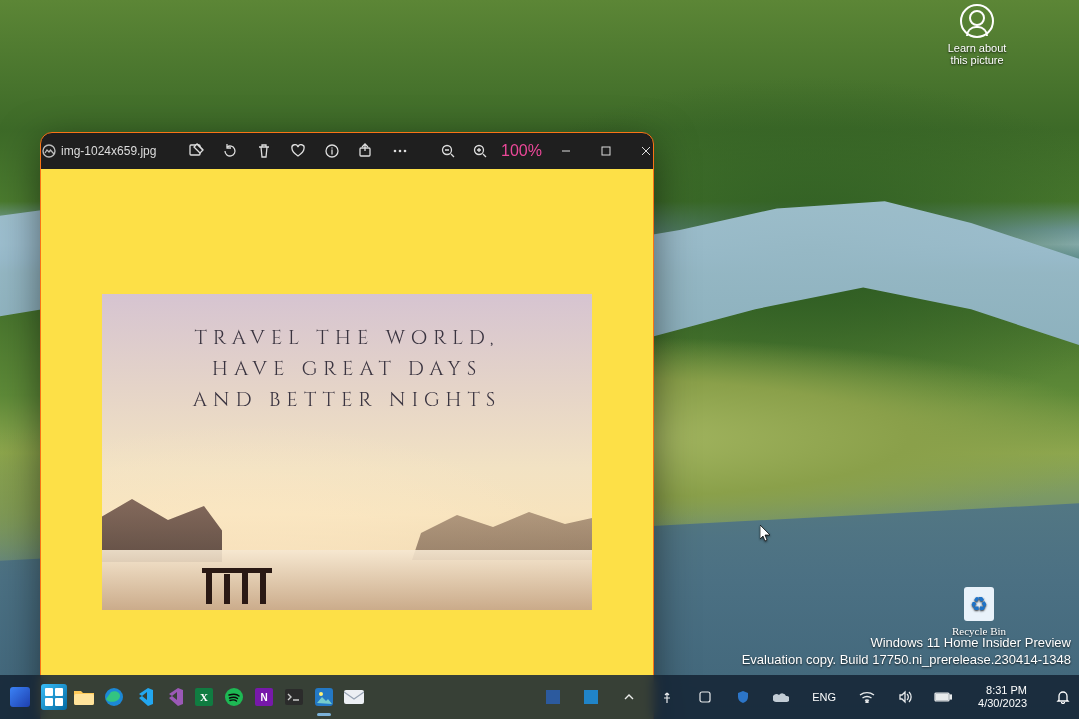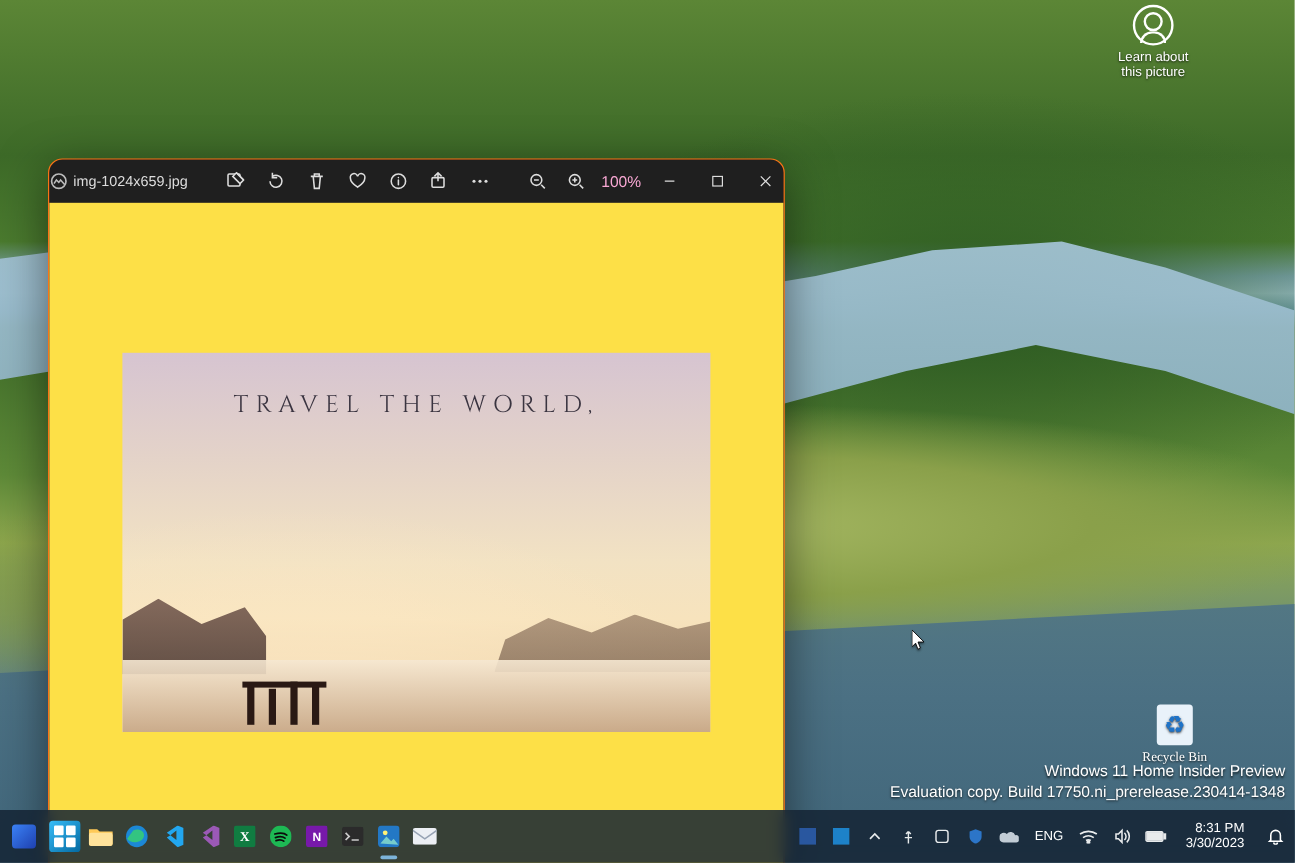--- a/index.html
+++ b/index.html
@@ -24,21 +24,21 @@
   .river2 {
     position: absolute; left:0; right:0; top:0; bottom:0;
     clip-path: polygon(0% 78%, 100% 70%, 100% 100%, 0% 100%);
     background: linear-gradient(180deg,#6d93a4 0%, #41667a 100%);
     opacity: .9;
   }
 
   
   .desktop-icon { position:absolute; width:76px; text-align:center; color:#fff; font-size:11px; text-shadow:0 1px 2px rgba(0,0,0,.8); }
   .desktop-icon .glyph { width:34px; height:34px; margin:0 auto 4px; display:flex; align-items:center; justify-content:center; }
-  .learn-about { top:4px; right:80px; }
+  .learn-about { top:4px; right:64px; }
   .learn-about .glyph { border:2px solid #fff; border-radius:50%; }
   .learn-about .glyph::before { content:""; width:12px; height:12px; border:2px solid #fff; border-radius:50%; position:relative; top:-3px; }
   .learn-about .glyph::after { content:""; position:absolute; width:18px; height:8px; border:2px solid #fff; border-bottom:0; border-radius:10px 10px 0 0; top:22px; left:50%; transform:translateX(-50%);}
   .recycle { right:62px; bottom:82px;font-family:Liberation Serif, serif; }
   .recycle .glyph { background:#e9f2fa; border-radius:3px; position:relative; width:30px; height:34px; }
   .recycle .glyph::before { content:"♻"; color:#1e73c8; font-size:20px; position:absolute; left:50%; top:50%; transform:translate(-50%,-50%); }
 
   
   .watermark { position:absolute; right:8px; bottom:50px; color:#fff; text-align:right; text-shadow:0 1px 2px rgba(0,0,0,.8); font-size:13px; line-height:1.35; }
 
@@ -47,21 +47,21 @@
     position:absolute; left:40px; top:132px; width:614px; height:604px;
     background:#1f1f1f; border:1px solid #f97316; border-radius:12px; overflow:hidden;
     box-shadow:0 12px 40px rgba(0,0,0,.5);
   }
   .titlebar { height:36px; display:flex; align-items:center; color:#ddd; }
   .titlebar .appicon { width:34px; display:flex; justify-content:center; align-items:center; }
   .titlebar .filename { font-size:12px; padding-left:4px; min-width:110px; }
   .tb-actions { display:flex; gap:4px; margin-left:14px; }
   .tb-btn, .win-btn, .zoom-btn { width:30px; height:30px; display:flex; align-items:center; justify-content:center; color:#ddd; border-radius:4px; cursor:pointer; }
   .zoom-group { display:flex; align-items:center; gap:2px; margin-left:18px; }
-  .zoom-label { font-size:13px; color:#f9a8d4; padding:0 4px; }
+  .zoom-label { font-size:16px; color:#ec4899; padding:0 4px; }
   .spacer { flex:1; }
   .win-controls { display:flex; }
   .win-btn { width:40px; border-radius:0; }
 
   .viewport { position:absolute; top:36px; left:0; right:0; bottom:0; background:#fde047; display:flex; align-items:center; justify-content:center; }
   .photo { width:490px; height:316px; position:relative; overflow:hidden;
     background:
       radial-gradient(ellipse 700px 400px at 30% 110%, rgba(255,235,200,.9) 0%, transparent 55%),
       linear-gradient(180deg,#d6c4d1 0%, #e5d4c8 30%, #f2e2c3 55%, #f7e3bd 70%, #e6c79d 100%);
   }
@@ -91,21 +91,21 @@
 
   
   .taskbar { position:absolute; left:0; right:0; bottom:0; height:44px;
     background:rgba(20,35,52,.85); backdrop-filter:blur(6px);
     display:flex; align-items:center; padding:0 6px; gap:2px; color:#fff; }
   .task-icon { width:28px; height:28px; border-radius:4px; display:flex; align-items:center; justify-content:center; font-size:14px; position:relative; cursor:pointer;}
   .task-icon.active::after { content:""; position:absolute; bottom:-5px; left:50%; transform:translateX(-50%); width:14px; height:3px; border-radius:2px; background:#7db3d9;}
   .start { background:linear-gradient(135deg,#38bdf8,#0369a1); border-radius:3px; width:26px; height:26px; display:grid; grid-template-columns:1fr 1fr; grid-template-rows:1fr 1fr; gap:2px; padding:4px;}
   .start span{ background:#fff; border-radius:1px;}
   .tspacer { flex:1; }
-  .tray { display:flex; align-items:center; gap:10px; font-size:12px; }
+  .tray { display:flex; align-items:center; gap:20px; font-size:12px; }
   .tray .sys-icon { width:18px; height:18px; display:flex; align-items:center; justify-content:center; opacity:.9; cursor:pointer;}
   .clock { text-align:right; font-size:11px; line-height:1.2; padding:0 6px; cursor:pointer;}
   .lang { font-size:11px; padding:0 2px; cursor:pointer;}
   .widget { width:28px; height:28px; border-radius:4px; display:flex; align-items:center; justify-content:center; margin-right:4px; cursor:pointer;}
   .widget .w { width:20px; height:20px; background:linear-gradient(135deg,#3b82f6,#1e40af); border-radius:3px;}
   .notif { width:20px; display:flex; align-items:center; justify-content:center; cursor:pointer;}
 
   svg { display:block; }
 </style>
 </head>
@@ -227,20 +227,22 @@
       <div class="water"></div>
       <div class="dock">
           <div class="post p1"></div>
           <div class="post p2"></div>
           <div class="post p3"></div>
           <div class="post p4"></div>
           <div class="rail"></div>
         </div>
       <div class="quote">
         <div>Travel the world,</div>
+        <div>have great days</div>
+        <div>and better nights</div>
       </div>
     </div>
   </div>
 </div>
 
 <div class="cursor">
   <svg width="12" height="18" viewBox="0 0 12 18">
       <path d="M0 0l0 14 3-3 2 5 2-1-2-5 5 0z" fill="#fff" stroke="#000" stroke-width=".7"></path>
     </svg>
 </div>
@@ -369,21 +371,21 @@
       </div>
     <div class="sys-icon">
         <svg width="18" height="10" viewBox="0 0 18 10" stroke="#fff" fill="none" stroke-width="1.2">
           <rect x="1" y="1" width="14" height="8" rx="1"></rect>
           <rect x="2" y="2" width="12" height="6" fill="#fff"></rect>
           <rect x="16" y="3" width="1.5" height="4" fill="#fff"></rect>
         </svg>
       </div>
     <div class="clock">
       <div>8:31 PM</div>
-      <div>3/30/2023</div>
+      <div>4/30/2023</div>
     </div>
     <div class="notif">
         <svg width="14" height="14" viewBox="0 0 14 14" stroke="#fff" fill="none" stroke-width="1.3">
           <path d="M3 10V6a4 4 0 1 1 8 0v4l1 1H2zM5.5 12a1.5 1.5 0 0 0 3 0"></path>
         </svg>
       </div>
   </div>
 </div>
 
 </body></html>

